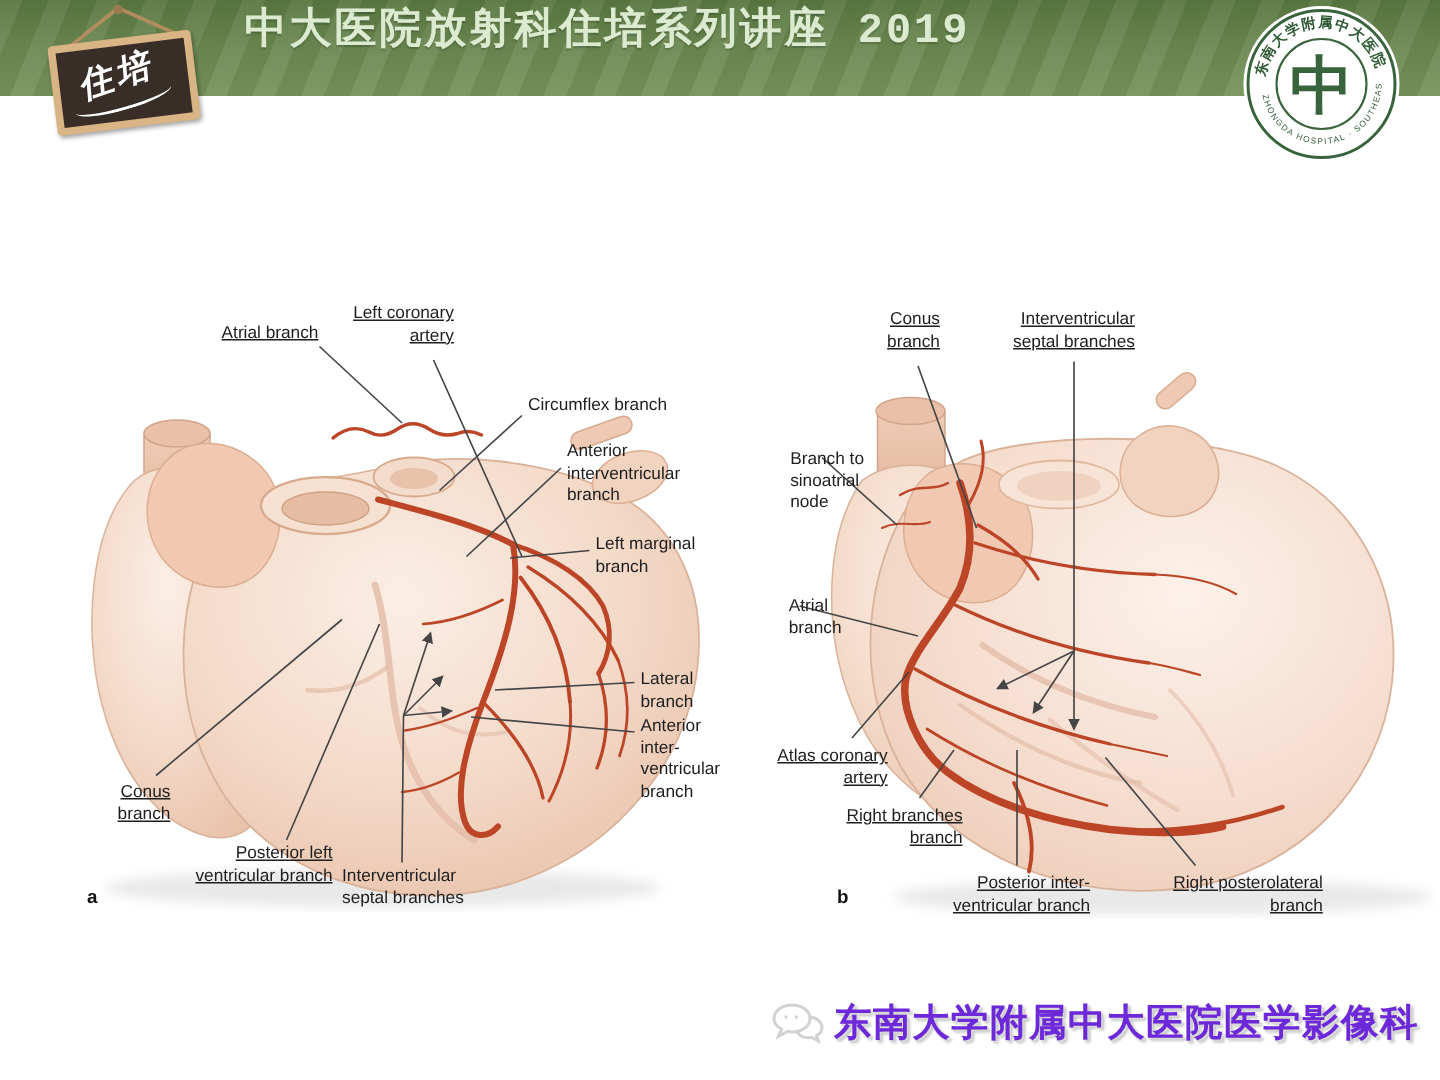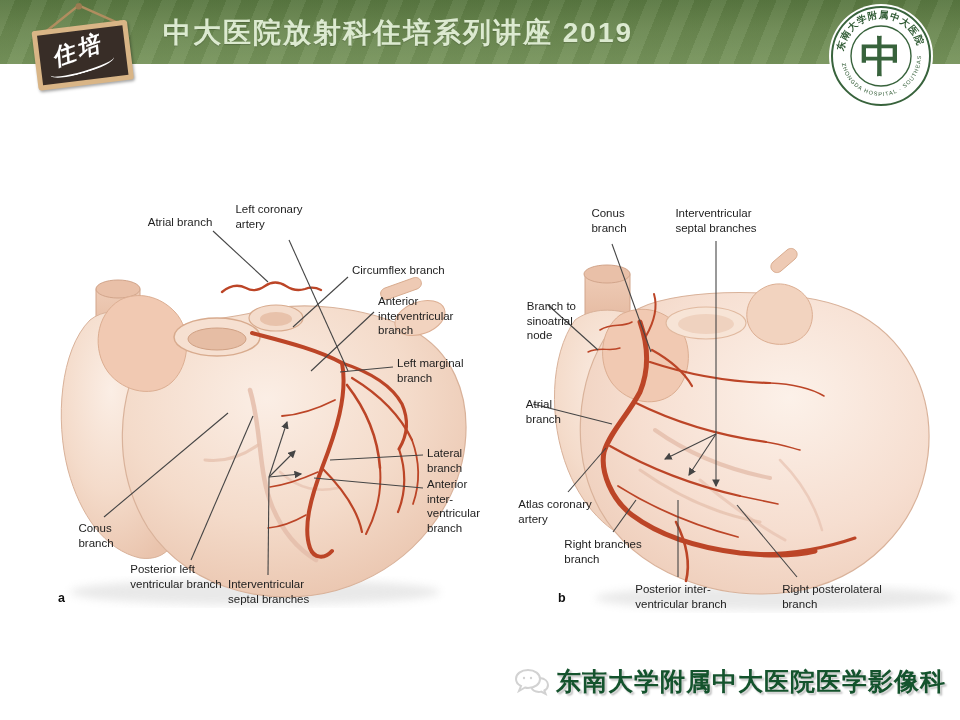--- a/index.html
+++ b/index.html
@@ -5,52 +5,52 @@
   html,body{margin:0;padding:0;}
   body{width:960px;height:720px;position:relative;overflow:hidden;background:#fff;
        font-family:"Liberation Sans",sans-serif;}
   .slide{position:absolute;inset:0;background:#ffffff;}
 
   
   .banner{position:absolute;top:0;left:0;right:0;height:64px;
           background:linear-gradient(180deg,#597741 0%,#6a8750 45%,#77945c 100%);}
   .banner::after{content:"";position:absolute;inset:0;
           background:repeating-linear-gradient(112deg,rgba(255,255,255,.05) 0 14px,rgba(20,40,10,.05) 14px 30px);}
-  .banner-title{position:absolute;left:163px;top:14px;font-size:28px;font-weight:bold;
-          color:#dcead0;letter-spacing:2px;z-index:4;text-shadow:0 1px 1px rgba(0,0,0,.18);}
+  .banner-title{position:absolute;left:163px;top:0;font-size:28px;font-weight:bold;
+          color:#dcead0;letter-spacing:2px;z-index:4;text-shadow:0 1px 1px rgba(0,0,0,.18);font-family:Liberation Mono, monospace;}
 
   .chalkboard-wrap{position:absolute;left:28px;top:1px;width:112px;height:96px;z-index:5;transform:rotate(-7deg);}
   .board{position:absolute;left:6px;top:24px;width:86px;height:50px;background:#382d27;
          border:5px solid #d9b586;border-radius:3px;box-shadow:1px 2px 3px rgba(0,0,0,.35);}
   .board::after{content:"";position:absolute;left:8px;bottom:7px;width:66px;height:12px;
          border-bottom:2.5px solid #fff;transform:rotate(-9deg);border-radius:50%;}
   .board-text{position:absolute;left:12px;top:4px;color:#fff;font-size:23px;font-weight:bold;
          transform:rotate(-12deg);letter-spacing:3px;font-style:italic;}
   .rope{position:absolute;left:0;top:0;}
 
   .logo{position:absolute;right:26px;top:3px;width:106px;height:106px;z-index:5;}
 
   
   .slide-title{position:absolute;left:70px;top:86px;font-size:60px;font-weight:800;
          color:#050505;letter-spacing:2px;z-index:2;}
 
   
   .hearts{position:absolute;left:0;top:0;width:960px;height:720px;z-index:1;}
   .fig-label{position:absolute;font-size:11.5px;line-height:1.28;color:#1d1d1d;
          white-space:pre-line;z-index:3;}
-  .fig-label.c{transform:translateX(-50%);text-align:left;}
+  .fig-label.c{transform:translateX(-50%);text-align:right;text-decoration:underline;}
   .fig-label.r{transform:translateX(-100%);text-align:left;margin-left:31px;}
   .panel-letter{position:absolute;font-size:12.5px;font-weight:bold;color:#111;z-index:3;}
 
   .citation{position:absolute;left:0;width:100%;top:631px;text-align:center;
          font-size:17.5px;color:#101010;z-index:3;}
 
   
   .footer{position:absolute;right:14px;top:665px;display:flex;align-items:center;gap:6px;z-index:3;}
-  .footer-text{font-size:25px;font-weight:bold;letter-spacing:1px;color:#14532d;
+  .footer-text{font-size:25px;font-weight:bold;letter-spacing:1px;color:#6d28d9;
          text-shadow:1px 1px 0 #d8d8d8,2px 2px 2px #bdbdbd;}
 </style>
 </head>
 <body>
 
 <div class="slide">
 
   <header class="banner">
     <div class="banner-title">中大医院放射科住培系列讲座 2019</div>
   </header>

